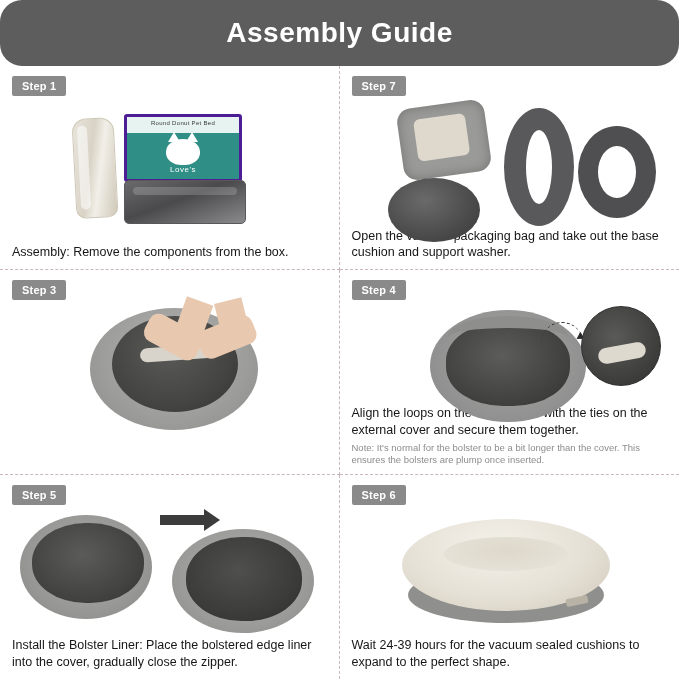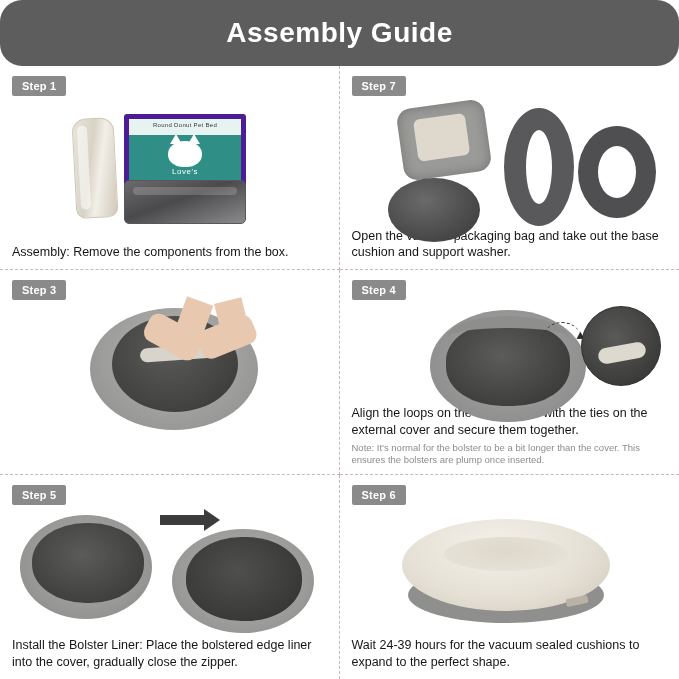--- a/index.html
+++ b/index.html
@@ -96,21 +96,21 @@
     border: 1px solid #cdc6b6;
     transform: rotate(-3deg);
   }
   .bag-roll:after{
     content:""; position:absolute; left:4px; top:6px; width:10px; height:84px;
     background: rgba(255,255,255,0.55); border-radius: 8px;
   }
   .box {
     left: 112px; top: 18px; width: 112px; height: 62px;
     background: #2f8f86;
-    border: 5px solid #4c1d95;
+    border: 3px solid #4c1d95;
     border-radius: 3px;
     overflow: hidden;
   }
   .box-top {
     position:absolute; left:0; top:0; width:100%; height:16px;
     background:#e7f3f1;
   }
   .box-cat {
     position:absolute; left:50%; top:22px; transform:translateX(-50%);
     width:34px; height:26px; background:#ffffff; border-radius:50% 50% 46% 46%;

